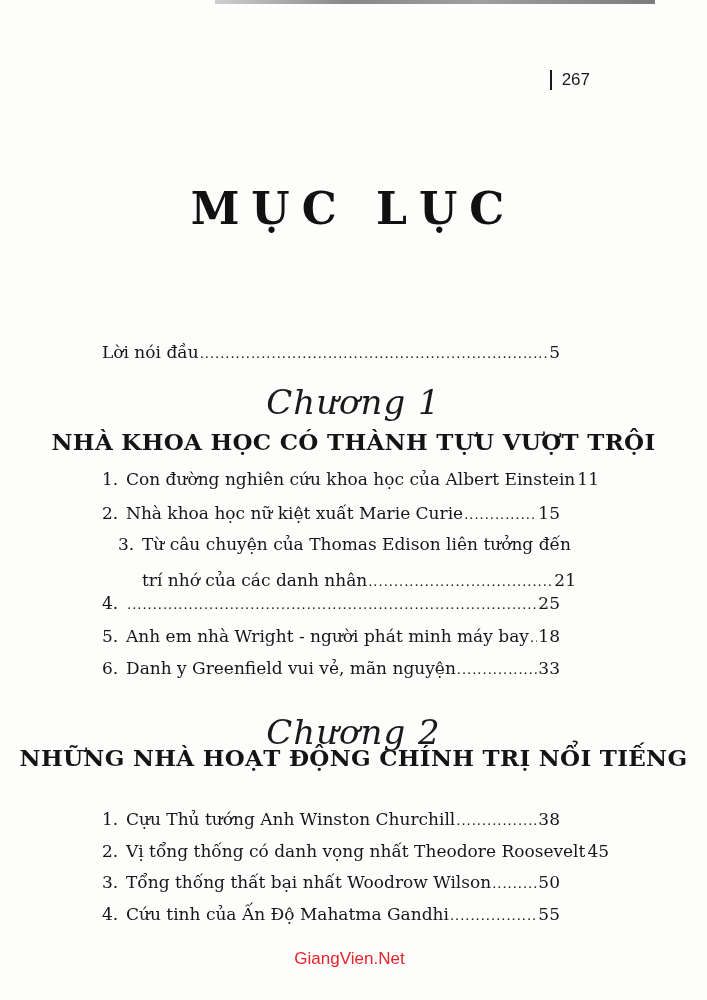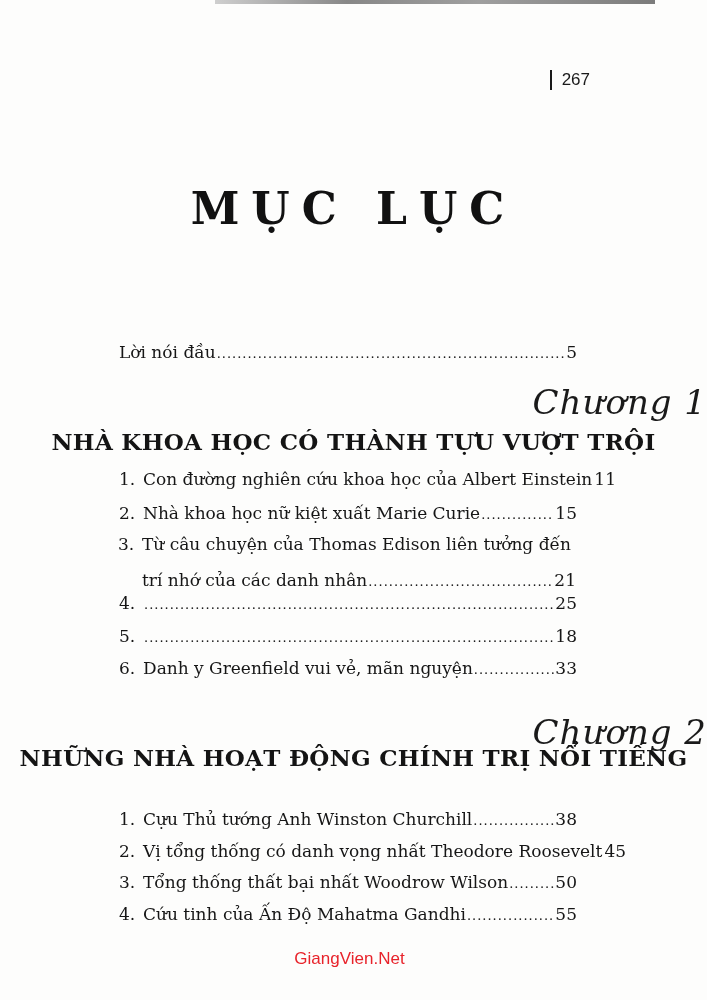--- a/index.html
+++ b/index.html
@@ -22,41 +22,41 @@
       display: flex; align-items: center; gap: 10px;
     }
     .page-number .bar { display: inline-block; width: 2px; height: 20px; background: #1a1a1a; }
     .title {
       position: absolute; left: 0; right: 0; top: 183px;
       text-align: center;
       font-family: "DejaVu Serif", serif; font-weight: bold;
       font-size: 44px; letter-spacing: 12px; color: #111;
     }
     .entry {
-      position: absolute; left: 119px; width: 458px;
+      position: absolute; left: 102px; width: 458px;
       display: flex; align-items: baseline;
       font-size: 17px; line-height: 22px;
     }
     .entry .num { width: 24px; flex: none; }
     .entry .text { flex: none; white-space: nowrap; }
     .entry .dots {
       flex: 1; overflow: hidden; white-space: nowrap;
       margin: 0 1px; letter-spacing: 1px; font-size: 13px;
     }
     .entry .dots::after { content: "........................................................................................................................................................"; }
     .entry .pg { flex: none; }
     .multi { position: absolute; left: 118px; width: 458px; font-size: 17px; line-height: 22px; }
     .multi .row1 { display: flex; }
     .multi .row1 .num { width: 24px; flex: none; }
     .multi .row2 { display: flex; align-items: baseline; padding-left: 24px; margin-top: 14px; }
     .multi .row2 .text { white-space: nowrap; }
     .multi .row2 .dots { flex: 1; overflow: hidden; white-space: nowrap; margin: 0 1px; letter-spacing: 1px; font-size: 13px; }
     .multi .row2 .dots::after { content: "........................................................................................................................................................"; }
     .chapter-script {
-      position: absolute; left: 0; right: 0; text-align: right;
+      position: absolute; left: 0; right: 0; text-align: center;
       font-family: "DejaVu Serif", serif; font-style: italic;
       font-size: 34px; color: #1a1a1a; letter-spacing: 1px;
     }
     .chapter-title {
       position: absolute; left: 0; right: 0; text-align: center;
       font-family: "DejaVu Serif", serif; font-weight: bold;
       font-size: 23px; color: #141414; letter-spacing: 0.3px;
     }
     .watermark {
       position: absolute; left: 0; right: 8px; top: 949px; text-align: center;
@@ -107,20 +107,21 @@
     <span>21</span>
   </div>
 </div>
 <div class="entry" style="top:592px;">
   <span class="num">4.</span>
   <span class="dots"></span>
   <span class="pg">25</span>
 </div>
 <div class="entry" style="top:625px;">
   <span class="num">5.</span>
+  <span class="text">Anh em nhà Wright - người phát minh máy bay</span>
   <span class="dots"></span>
   <span class="pg">18</span>
 </div>
 <div class="entry" style="top:657px;">
   <span class="num">6.</span>
   <span class="text">Danh y Greenfield vui vẻ, mãn nguyện</span>
   <span class="dots"></span>
   <span class="pg">33</span>
 </div>
 

